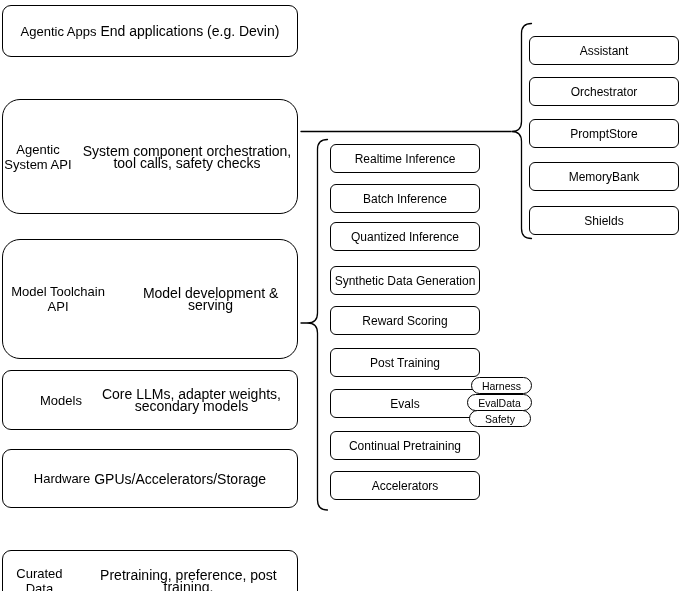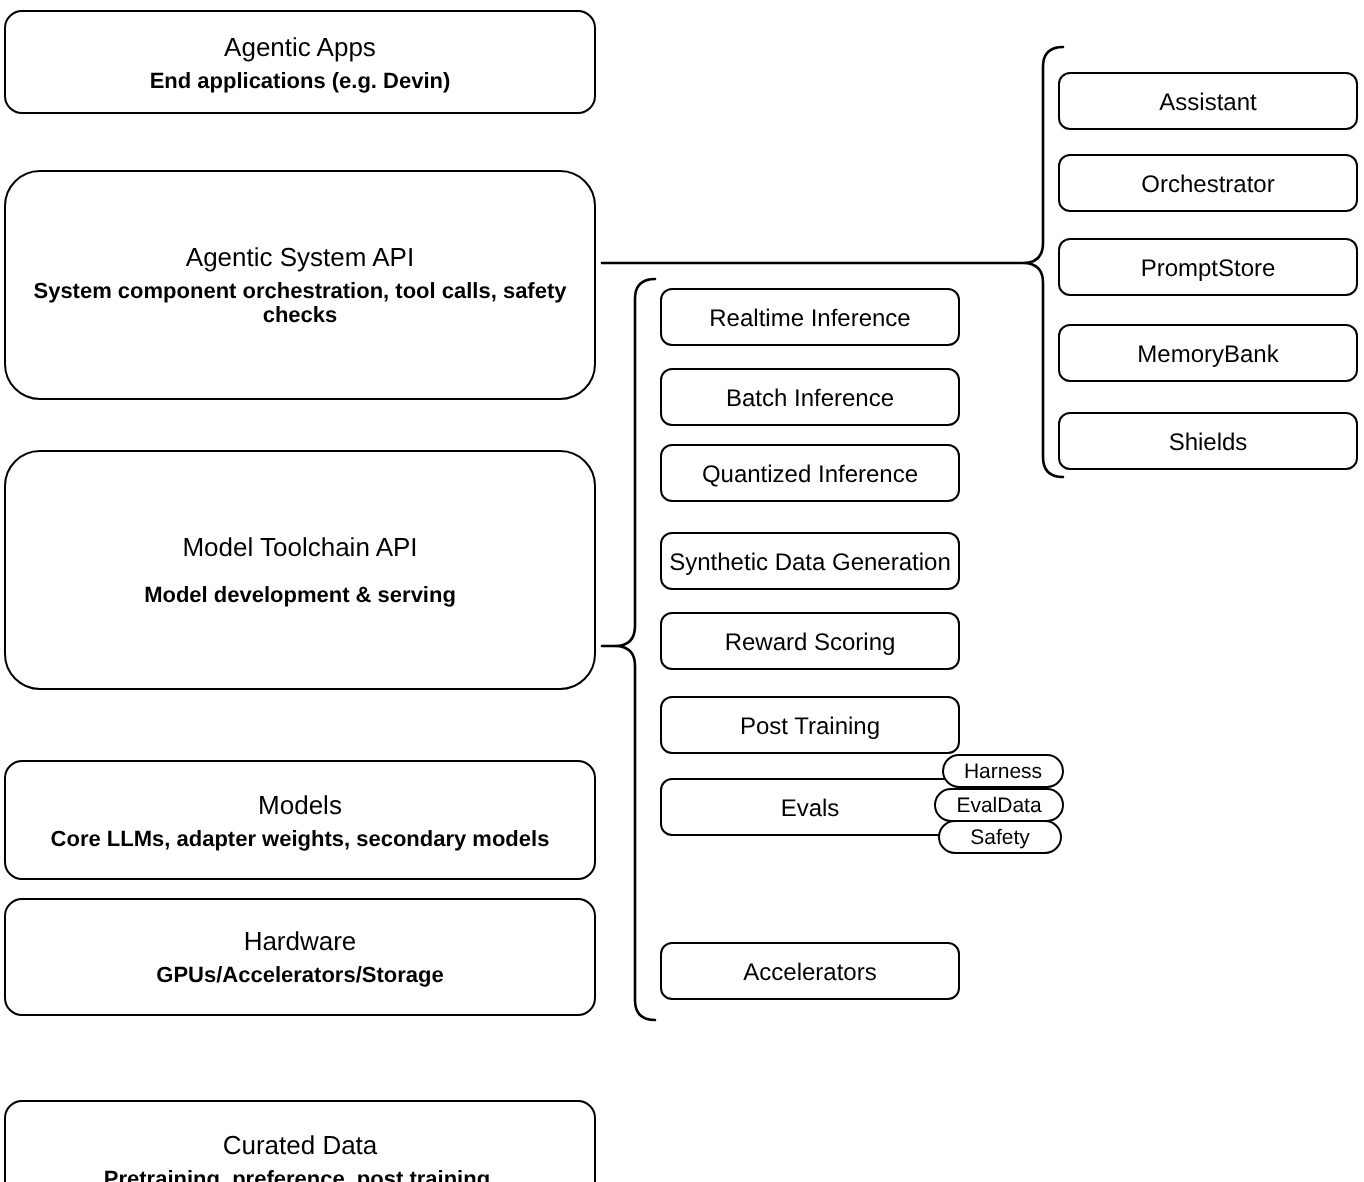--- a/index.html
+++ b/index.html
@@ -24,40 +24,39 @@
     z-index: 0;
   }
   .layer-box {
     position: absolute;
     left: 2px;
     width: 296px;
     border: 1.4px solid #000000;
     background: #ffffff;
     box-sizing: border-box;
     display: flex;
-    flex-direction: column;
+    flex-direction: row;
     align-items: center;
     justify-content: center;
     gap: 4px;
     text-align: center;
     z-index: 1;
   }
   .layer-box .title {
     font-size: 13px;
     line-height: 15px;
     color: #000000;
   }
   .layer-box .subtitle {
-    font-size: 11px;
+    font-size: 14px;
     line-height: 12px;
     color: #000000;
-    font-weight: bold;
   }
   .r-small { border-radius: 9px; }
-  .r-large { border-radius: 18px; }
+  .r-large { border-radius: 18px; margin-top: 14px; }
   .item-box {
     position: absolute;
     width: 150px;
     height: 29px;
     border: 1.3px solid #000000;
     border-radius: 6px;
     background: #ffffff;
     box-sizing: border-box;
     display: flex;
     align-items: center;
@@ -108,21 +107,21 @@
   <div class="layer-box r-large" style="top:85px; height:115px;">
     <div class="title">Agentic System API</div>
     <div class="subtitle">System component orchestration, tool calls, safety checks</div>
   </div>
 
   <div class="layer-box r-large" style="top:225px; height:120px;gap:11px;">
     <div class="title">Model Toolchain API</div>
     <div class="subtitle">Model development &amp; serving</div>
   </div>
 
-  <div class="layer-box r-small" style="top:380px; height:60px;">
+  <div class="layer-box r-small" style="top:370px; height:60px;padding-left:37px;">
     <div class="title">Models</div>
     <div class="subtitle">Core LLMs, adapter weights, secondary models</div>
   </div>
 
   <div class="layer-box r-small" style="top:449px; height:59px;align-items:center;">
     <div class="title">Hardware</div>
     <div class="subtitle">GPUs/Accelerators/Storage</div>
   </div>
 
   <div class="layer-box r-small" style="top:550px; height:61px;">
@@ -130,20 +129,21 @@
     <div class="subtitle">Pretraining, preference, post training.</div>
   </div>
 
   <div class="item-box mid" style="top:144px;">Realtime Inference</div>
   <div class="item-box mid" style="top:184px;">Batch Inference</div>
   <div class="item-box mid" style="top:222px;">Quantized Inference</div>
   <div class="item-box mid" style="top:266px;">Synthetic Data Generation</div>
   <div class="item-box mid" style="top:306px;">Reward Scoring</div>
   <div class="item-box mid" style="top:348px;">Post Training</div>
   <div class="item-box mid" style="top:389px;">Evals</div>
+  <div class="item-box mid" style="top:431px;">Continual Pretraining</div>
   <div class="item-box mid" style="top:471px;">Accelerators</div>
 
   <div class="pill" style="left:471px; top:377px; width:61px;">Harness</div>
   <div class="pill" style="left:467px; top:394px; width:65px;">EvalData</div>
   <div class="pill" style="left:469px; top:410px; width:62px;">Safety</div>
 
   <div class="item-box right" style="top:36px;">Assistant</div>
   <div class="item-box right" style="top:77px;">Orchestrator</div>
   <div class="item-box right" style="top:119px;">PromptStore</div>
   <div class="item-box right" style="top:162px;">MemoryBank</div>

